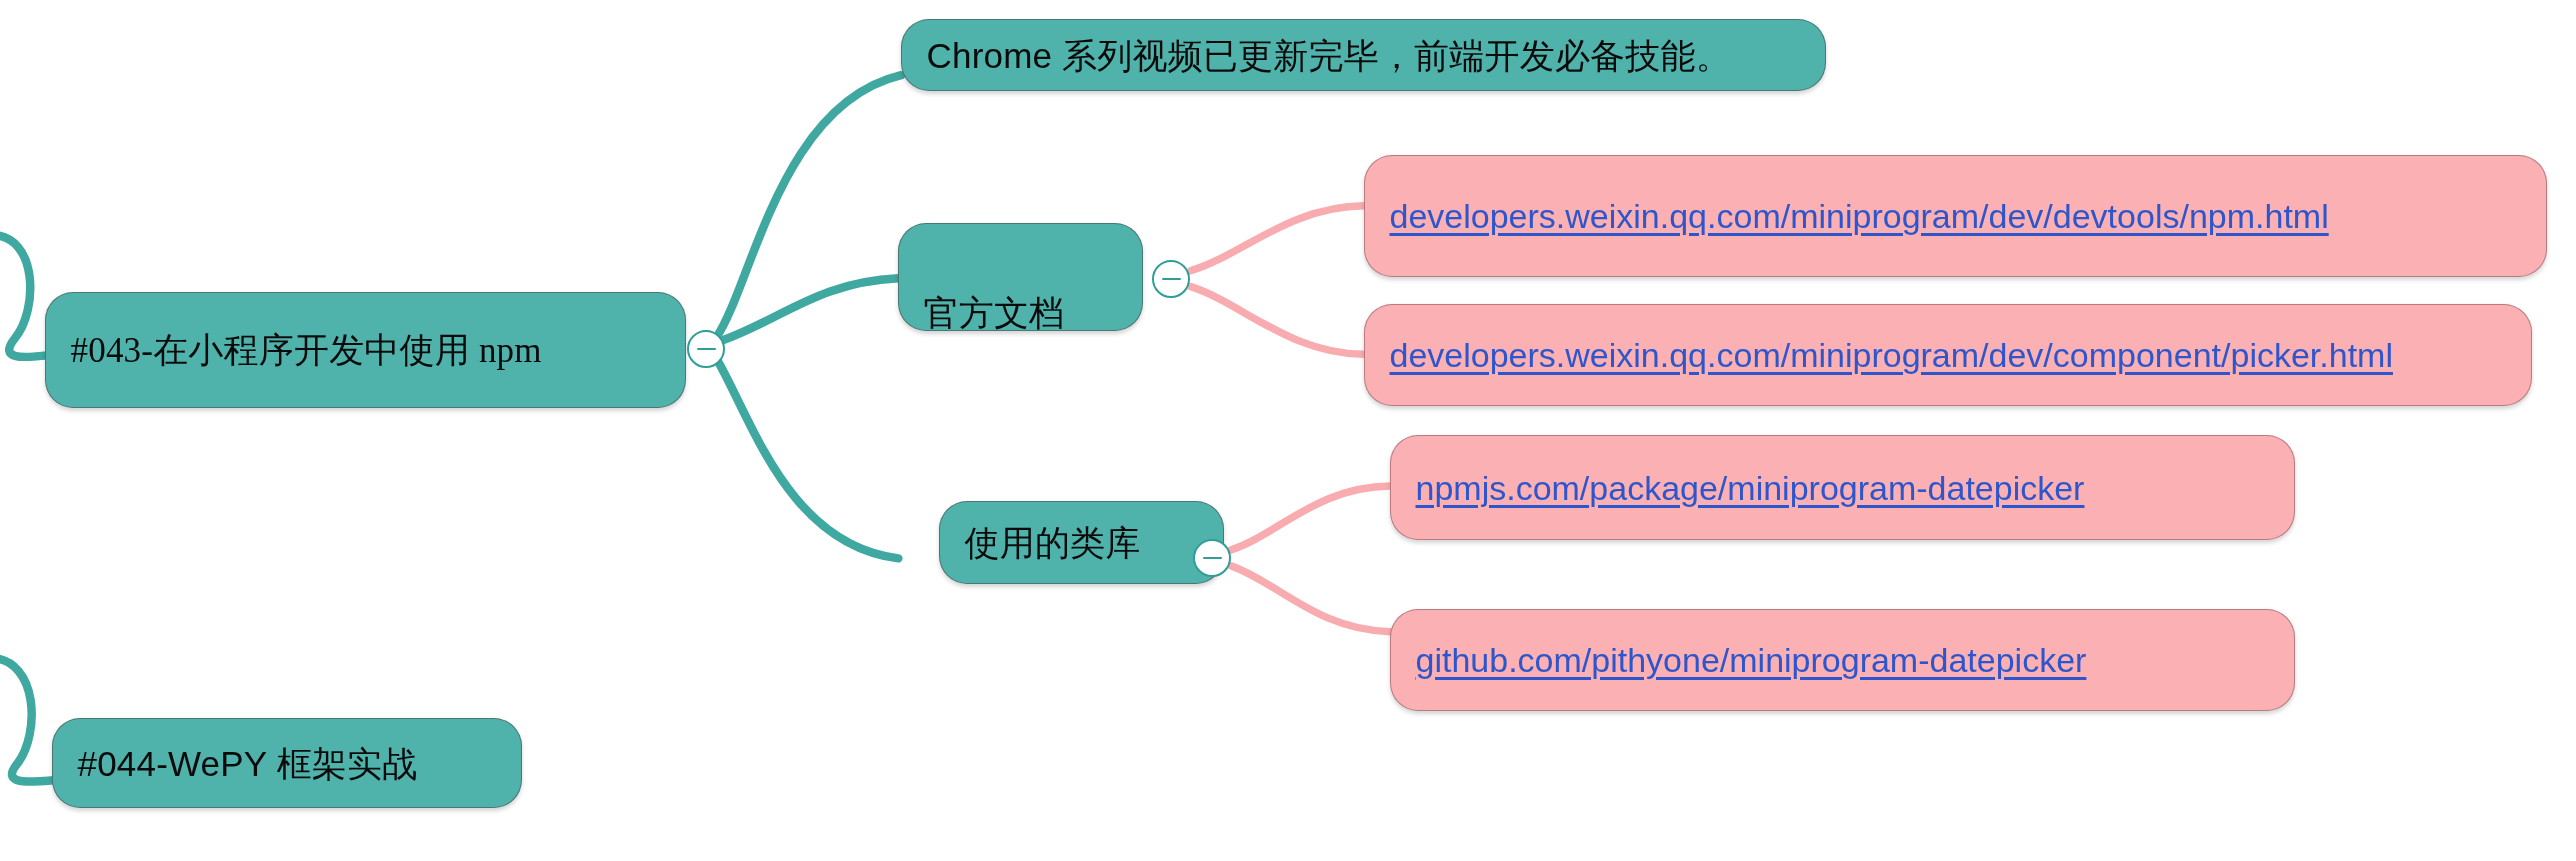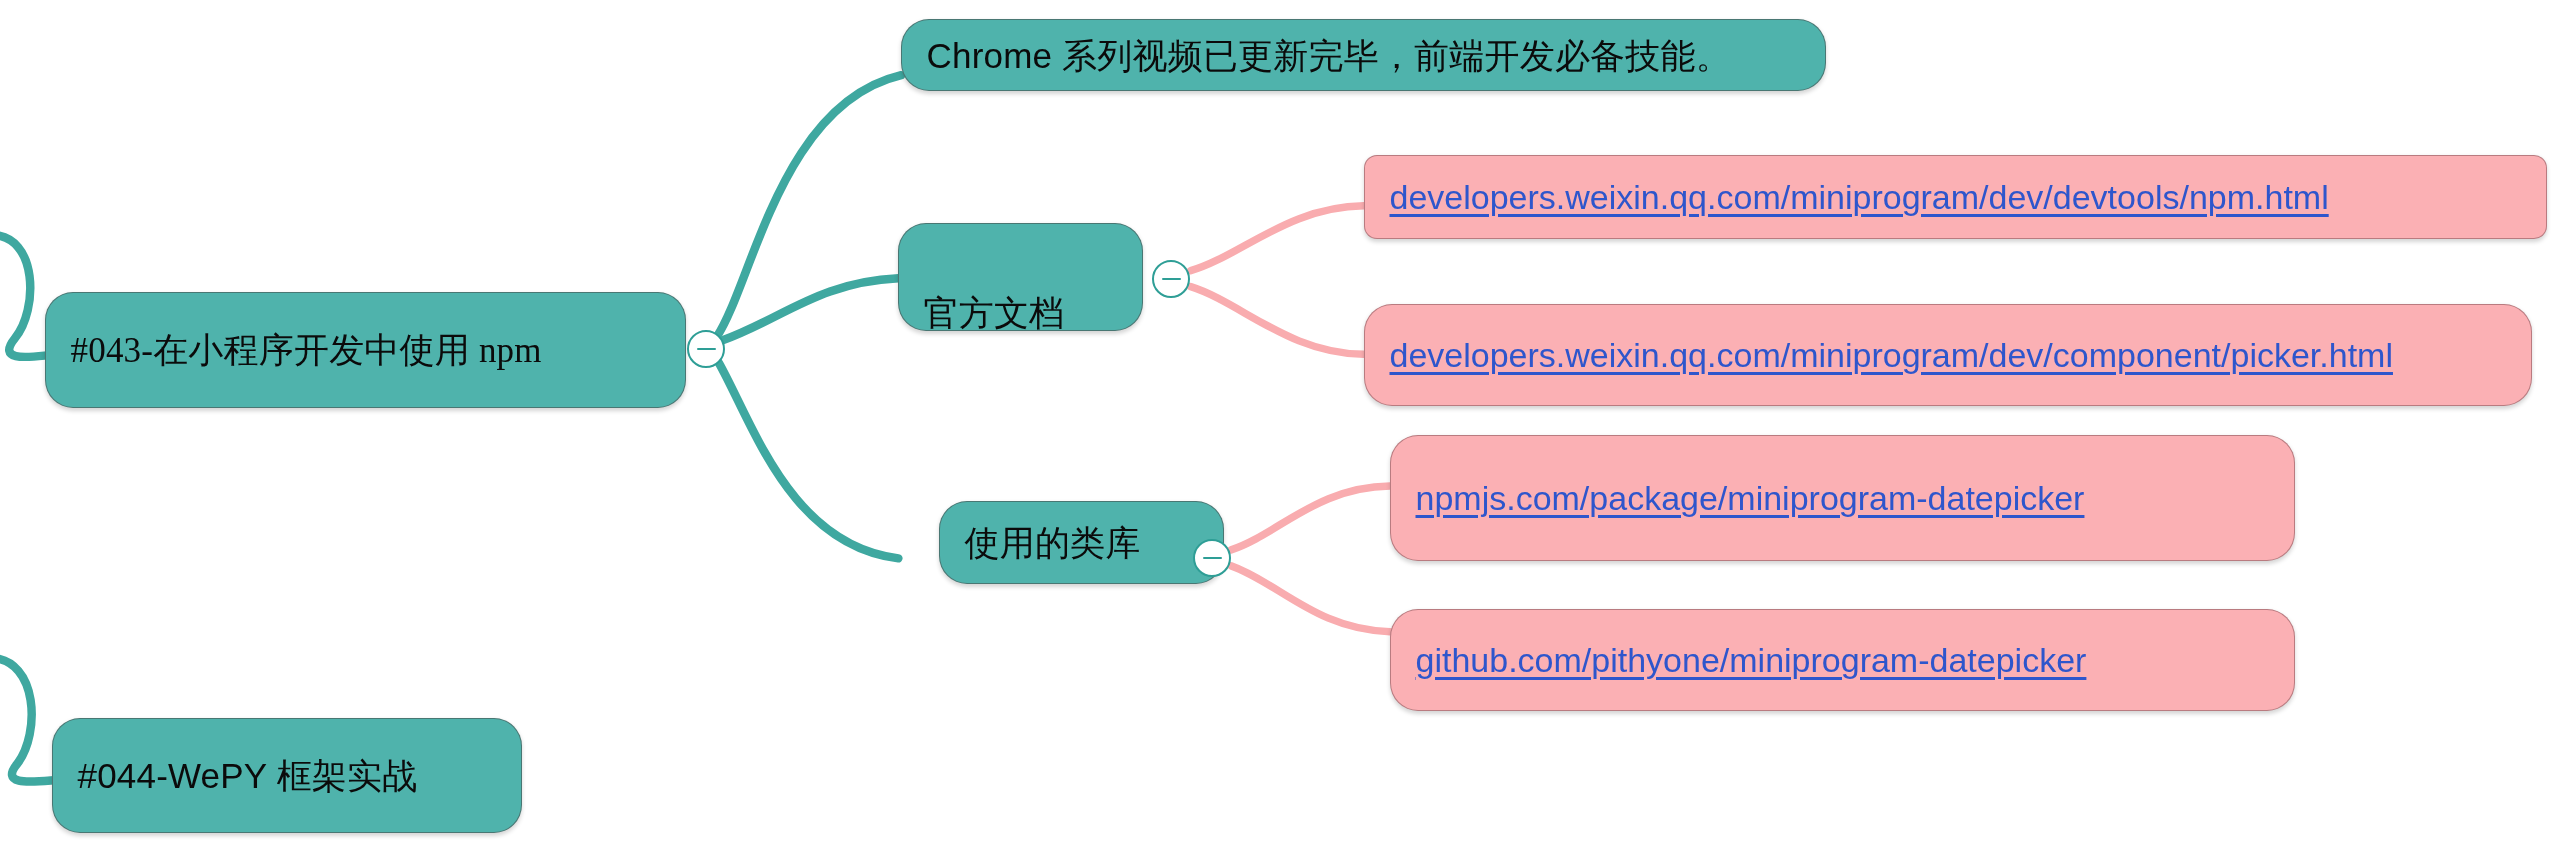--- a/index.html
+++ b/index.html
@@ -103,45 +103,45 @@
 
     <path d="M 1309 585 C 1360 568, 1400 518, 1478 517" fill="none" stroke="#F9ACAF" stroke-width="8" stroke-linecap="round"></path>
 
     <path d="M 1309 602 C 1360 620, 1400 670, 1478 672" fill="none" stroke="#F9ACAF" stroke-width="8" stroke-linecap="round"></path>
   </svg>
 
   <div class="node topic" style="left:45px; top:292px; width:641px; height:116px;font-family:Liberation Serif, serif;">
     <span class="node-label">#043-在小程序开发中使用 npm</span>
   </div>
 
-  <div class="node topic" style="left:52px; top:718px; width:470px; height:115px;">
+  <div class="node topic" style="left:52px; top:718px; width:470px; height:90px;">
     <span class="node-label">#044-WePY 框架实战</span>
   </div>
 
   <div class="node topic" style="left:901px; top:19px; width:925px; height:72px;">
     <span class="node-label">Chrome 系列视频已更新完毕，前端开发必备技能。</span>
   </div>
 
   <div class="node topic" style="left:898px; top:223px; width:245px; height:108px;align-items:flex-end;">
     <span class="node-label">官方文档</span>
   </div>
 
   <div class="node topic" style="left:898px; top:501px; width:285px; height:83px;margin-left:41px;">
     <span class="node-label">使用的类库</span>
   </div>
 
-  <div class="node link" style="left:1364px; top:155px; width:1183px; height:84px;border-radius:13px;">
+  <div class="node link" style="left:1364px; top:155px; width:1183px; height:122px;">
     <span class="link-label">developers.weixin.qq.com/miniprogram/dev/devtools/npm.html</span>
   </div>
 
   <div class="node link" style="left:1364px; top:304px; width:1168px; height:102px;">
     <span class="link-label">developers.weixin.qq.com/miniprogram/dev/component/picker.html</span>
   </div>
 
-  <div class="node link" style="left:1390px; top:435px; width:905px; height:126px;">
+  <div class="node link" style="left:1390px; top:435px; width:905px; height:105px;">
     <span class="link-label">npmjs.com/package/miniprogram-datepicker</span>
   </div>
 
   <div class="node link" style="left:1390px; top:609px; width:905px; height:102px;">
     <span class="link-label">github.com/pithyone/miniprogram-datepicker</span>
   </div>
 
   <div class="toggle" style="left:687px; top:330px;">
     <span class="bar"></span>
   </div>

